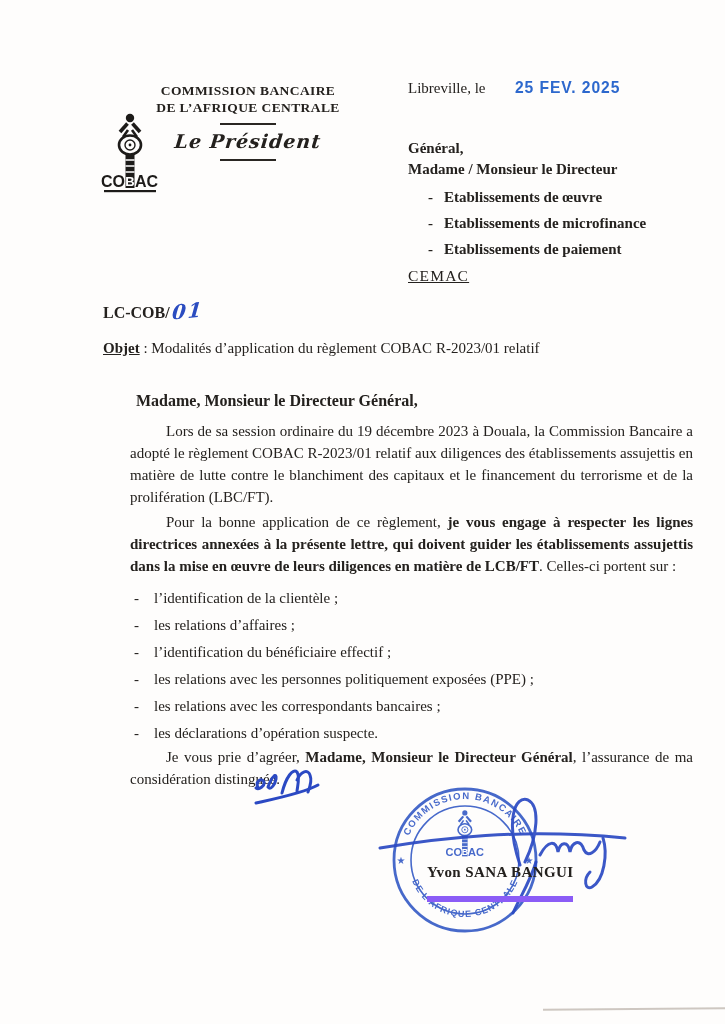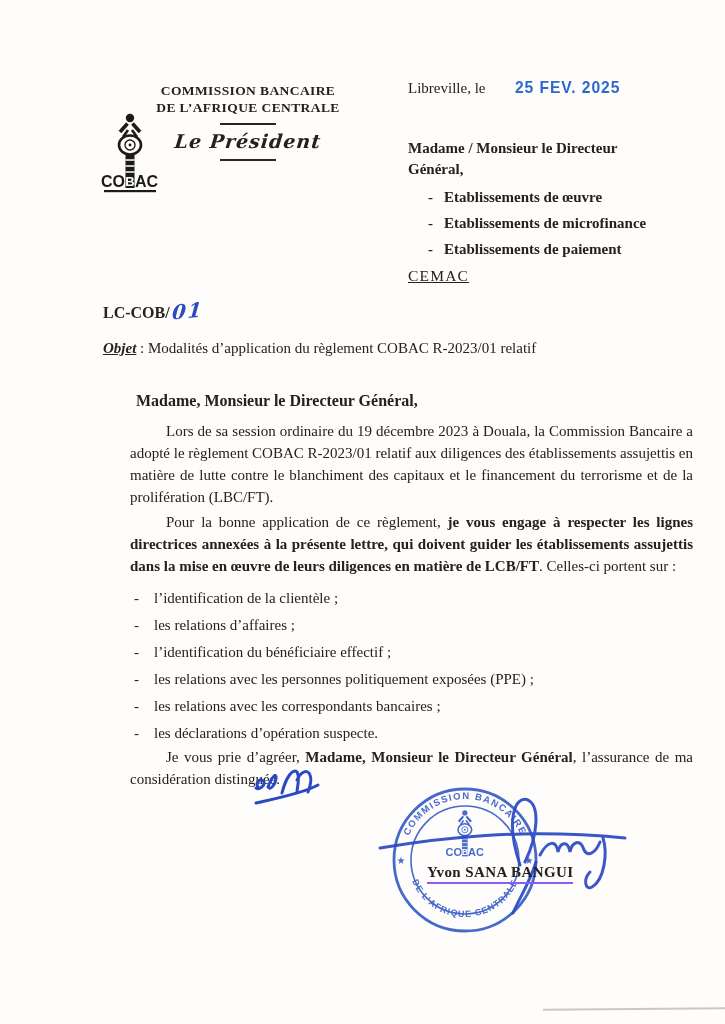--- a/index.html
+++ b/index.html
@@ -24,38 +24,38 @@
   .addr-name{font-weight:bold;line-height:21px;}
   .addr-list{margin-top:9px;}
   .addr-item{font-weight:bold;margin-bottom:9px;display:flex;}
   .addr-item .dash{width:16px;text-align:left;padding-left:20px;box-sizing:content-box;}
   .region{letter-spacing:1.2px;text-decoration:underline;font-size:15.5px;}
   
   .ref{position:absolute;left:103px;top:299px;font-size:16px;font-weight:bold;}
   .hand-ref{display:inline-block;color:#2b4cc0;font-style:italic;font-size:20px;
     font-family:"DejaVu Serif",serif;transform:rotate(-5deg) skewX(-10deg);margin-left:2px;letter-spacing:2px;}
   .subject{position:absolute;left:103px;top:337px;width:565px;font-size:15px;line-height:22px;}
-  .subj-label{font-weight:bold;text-decoration:underline;font-style:italic;}
+  .subj-label{font-weight:bold;text-decoration:underline;}
   .subj-l2{padding-left:52px;}
   .salutation{position:absolute;left:136px;top:392px;font-size:16px;font-weight:bold;}
   
   .para{position:absolute;left:103px;width:563px;font-size:15px;line-height:22px;
     text-align:justify;text-indent:36px;margin-left:27px;}
   .p1{top:420px;}
   .p2{top:511px;font-family:Liberation Serif, serif;}
   .bullets{position:absolute;left:134px;top:591px;width:505px;font-size:15px;}
   .bullet{display:flex;margin-bottom:12px;line-height:15px;}
   .bullet .dash{width:20px;}
   .closing{top:746px;}
   .bold{font-weight:bold;}
   
   .initials{position:absolute;left:252px;top:763px;}
   .stampsig{position:absolute;left:368px;top:782px;}
   .signer{position:absolute;left:427px;top:864px;font-size:15px;font-weight:bold;
-    letter-spacing:.4px;border-bottom:2px solid #8b5cf6;padding-bottom:1px;}
+    letter-spacing:.4px;border-bottom:6px solid #8b5cf6;padding-bottom:15px;}
   .scan-line{position:absolute;left:543px;top:1008px;width:182px;height:2px;
     background:#b4aba1;opacity:.65;transform:rotate(-.4deg);}
 </style>
 </head>
 <body>
 
 <div class="page">
 
   <svg class="logo" width="64" height="92" viewBox="0 0 64 92">
     <g stroke="#1d1b19" fill="#1d1b19">
@@ -83,22 +83,22 @@
     <div class="president">Le Président</div>
     <div class="rule"></div>
   </div>
 
   <div class="dateline">
     <span>Libreville, le</span>
     <span class="date-stamp">25 FEV. 2025</span>
   </div>
 
   <div class="addressee">
+    <div class="addr-name">Général,</div>
     <div class="addr-name">Madame / Monsieur le Directeur</div>
-    <div class="addr-name">Général,</div>
     <div class="addr-list">
       <div class="addr-item">
         <span class="dash">-</span>
         <span>Etablissements de œuvre</span>
       </div>
       <div class="addr-item">
         <span class="dash">-</span>
         <span>Etablissements de microfinance</span>
       </div>
       <div class="addr-item">

